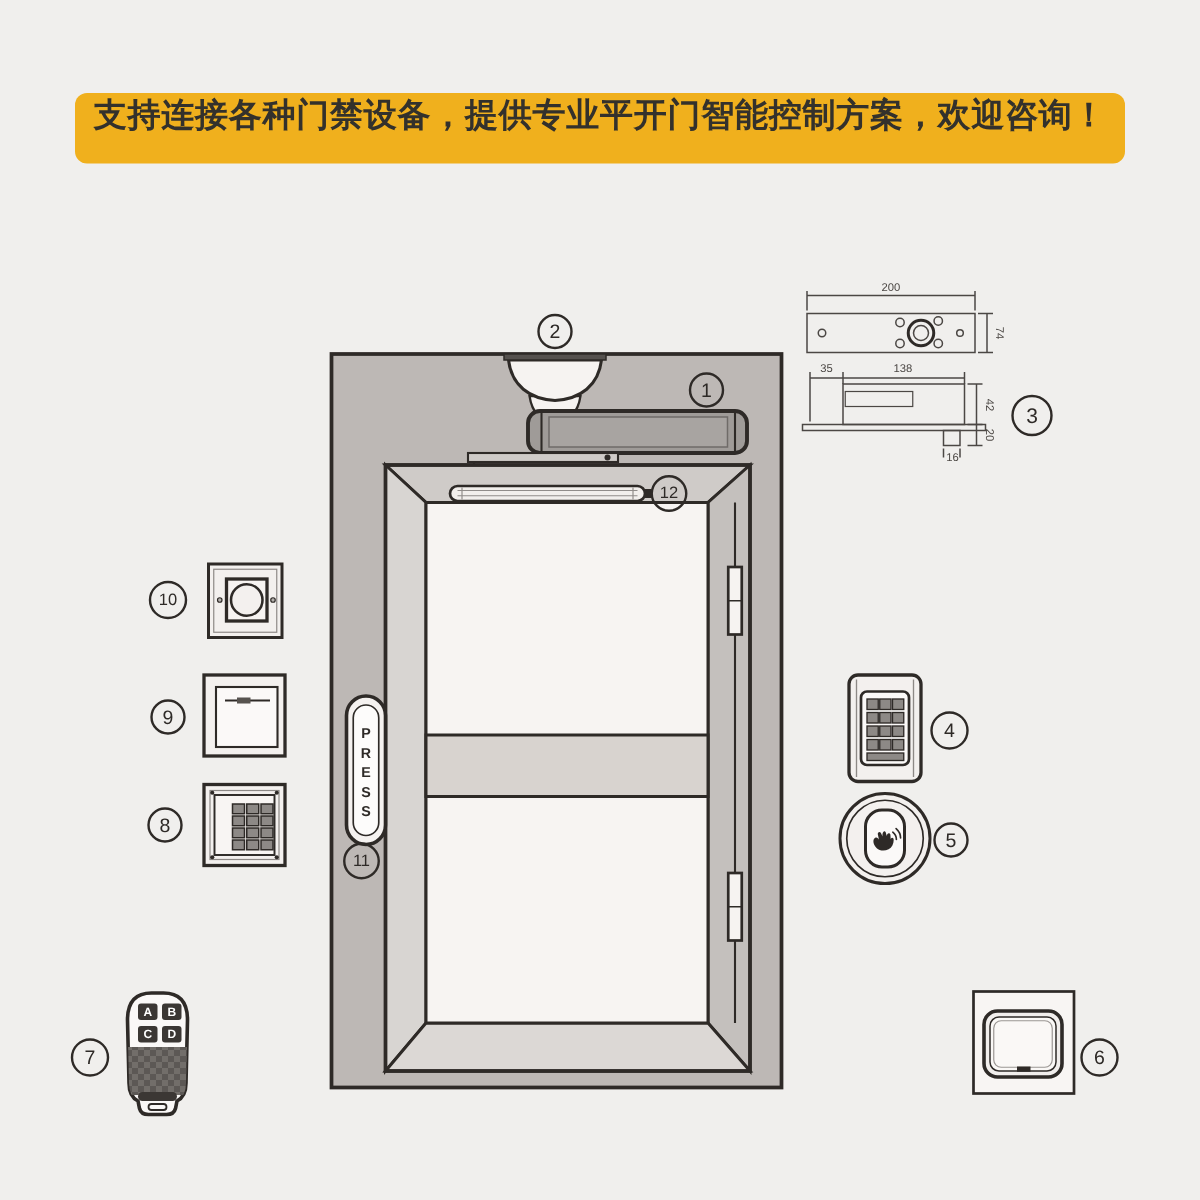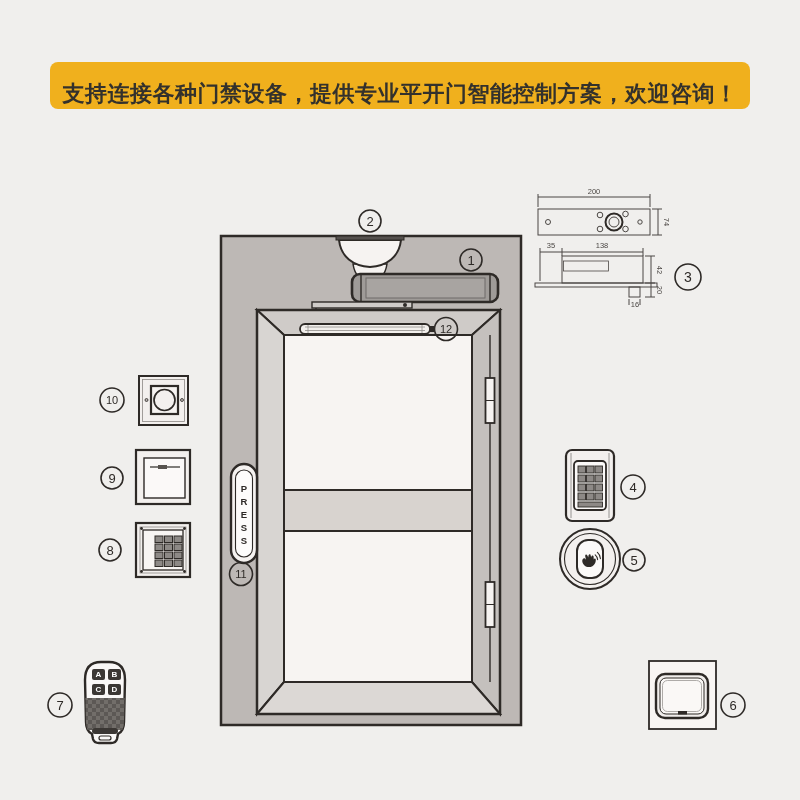--- a/index.html
+++ b/index.html
@@ -5,21 +5,21 @@
   html,body{margin:0;padding:0;background:#ffffff;}
   .page{
     width:800px;height:800px;position:relative;overflow:hidden;
     background:#F0EFED;
     font-family:"Liberation Sans", sans-serif;
   }
   .banner{
     position:absolute;left:50px;top:62px;width:700px;height:47px;
     box-sizing:border-box;border-radius:8px;
     background:#F0B01D;color:#33312C;
-    display:flex;align-items:flex-end;justify-content:center;
+    display:flex;align-items:flex-start;justify-content:center;
     font-size:22px;font-weight:bold;letter-spacing:0.5px;
     white-space:nowrap;
   }
   svg{position:absolute;left:0;top:0;}
   svg text{font-family:"Liberation Sans", sans-serif;}
   .callout circle{fill:none;stroke:#2E2A27;stroke-width:1.6;}
   .callout text{fill:#2E2A27;text-anchor:middle;dominant-baseline:central;}
   .dim{stroke:#4B4744;stroke-width:1;fill:none;}
   .dimtxt{fill:#4B4744;font-size:7.5px;text-anchor:middle;}
 </style>

